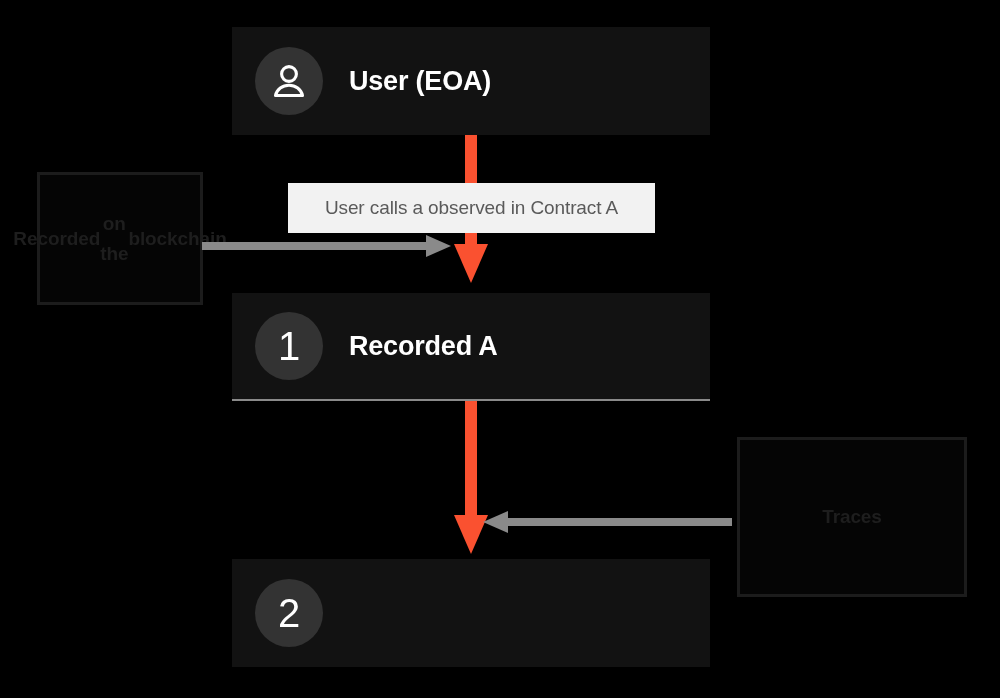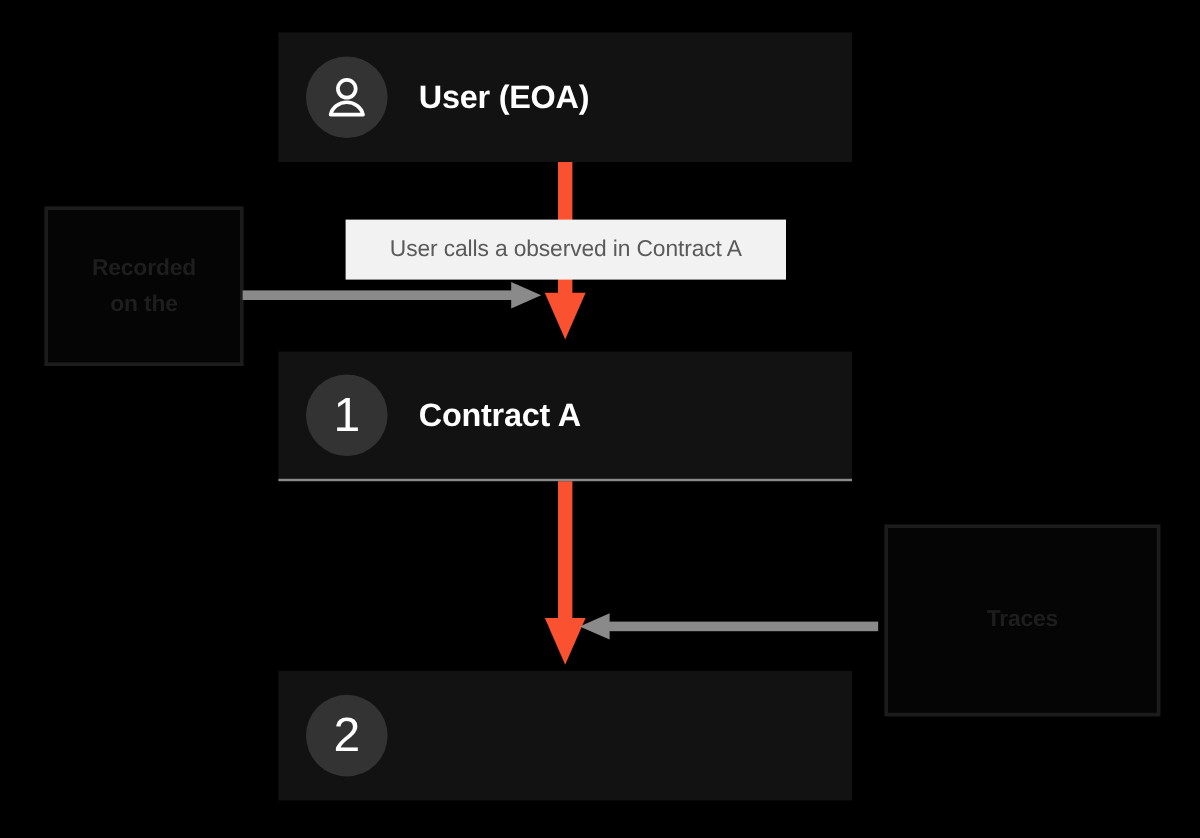--- a/index.html
+++ b/index.html
@@ -98,21 +98,20 @@
     width: 479px; height: 52px;
   }
 
   
   .annot {
     position: absolute;
     background: #050505;
     border: 3px solid #1c1c1c;
     box-sizing: border-box;
     display: flex;
-    flex-direction: column;
     align-items: center;
     justify-content: center;
     color: #1e1e1e;
     font-size: 19px;
     font-weight: 700;
     line-height: 1.55;
     text-align: center;
     letter-spacing: -0.1px;
   }
   #annot-left {
@@ -158,34 +157,35 @@
       </svg>
     </div>
     <div class="node-title">User (EOA)</div>
   </div>
 
   <div class="msg-chip" id="msg-1">User calls a observed in Contract A</div>
 
   <div class="annot" id="annot-left">
     <span class="annot-line">Recorded</span>
     <span class="annot-line">on the</span>
+    <span class="annot-line">blockchain</span>
   </div>
 
   <div class="gray-arrow" id="gray-arrow-left">
     <svg width="250" height="28" viewBox="0 0 250 28">
       <rect x="0" y="10" width="228" height="8" fill="#8a8a8a"></rect>
       <polygon points="224,3 249,14 224,25" fill="#8a8a8a"></polygon>
     </svg>
   </div>
 
   <div class="node has-rule" id="node-a">
     <div class="node-badge">
       <span class="node-badge-num">1</span>
     </div>
-    <div class="node-title">Contract A</div>
+    <div class="node-title">Recorded A</div>
   </div>
 
 
   <div class="annot" id="annot-right">
     <span class="annot-line">Traces</span>
   </div>
 
   <div class="gray-arrow" id="gray-arrow-right">
     <svg width="250" height="28" viewBox="0 0 250 28">
       <rect x="22" y="10" width="228" height="8" fill="#8a8a8a"></rect>

